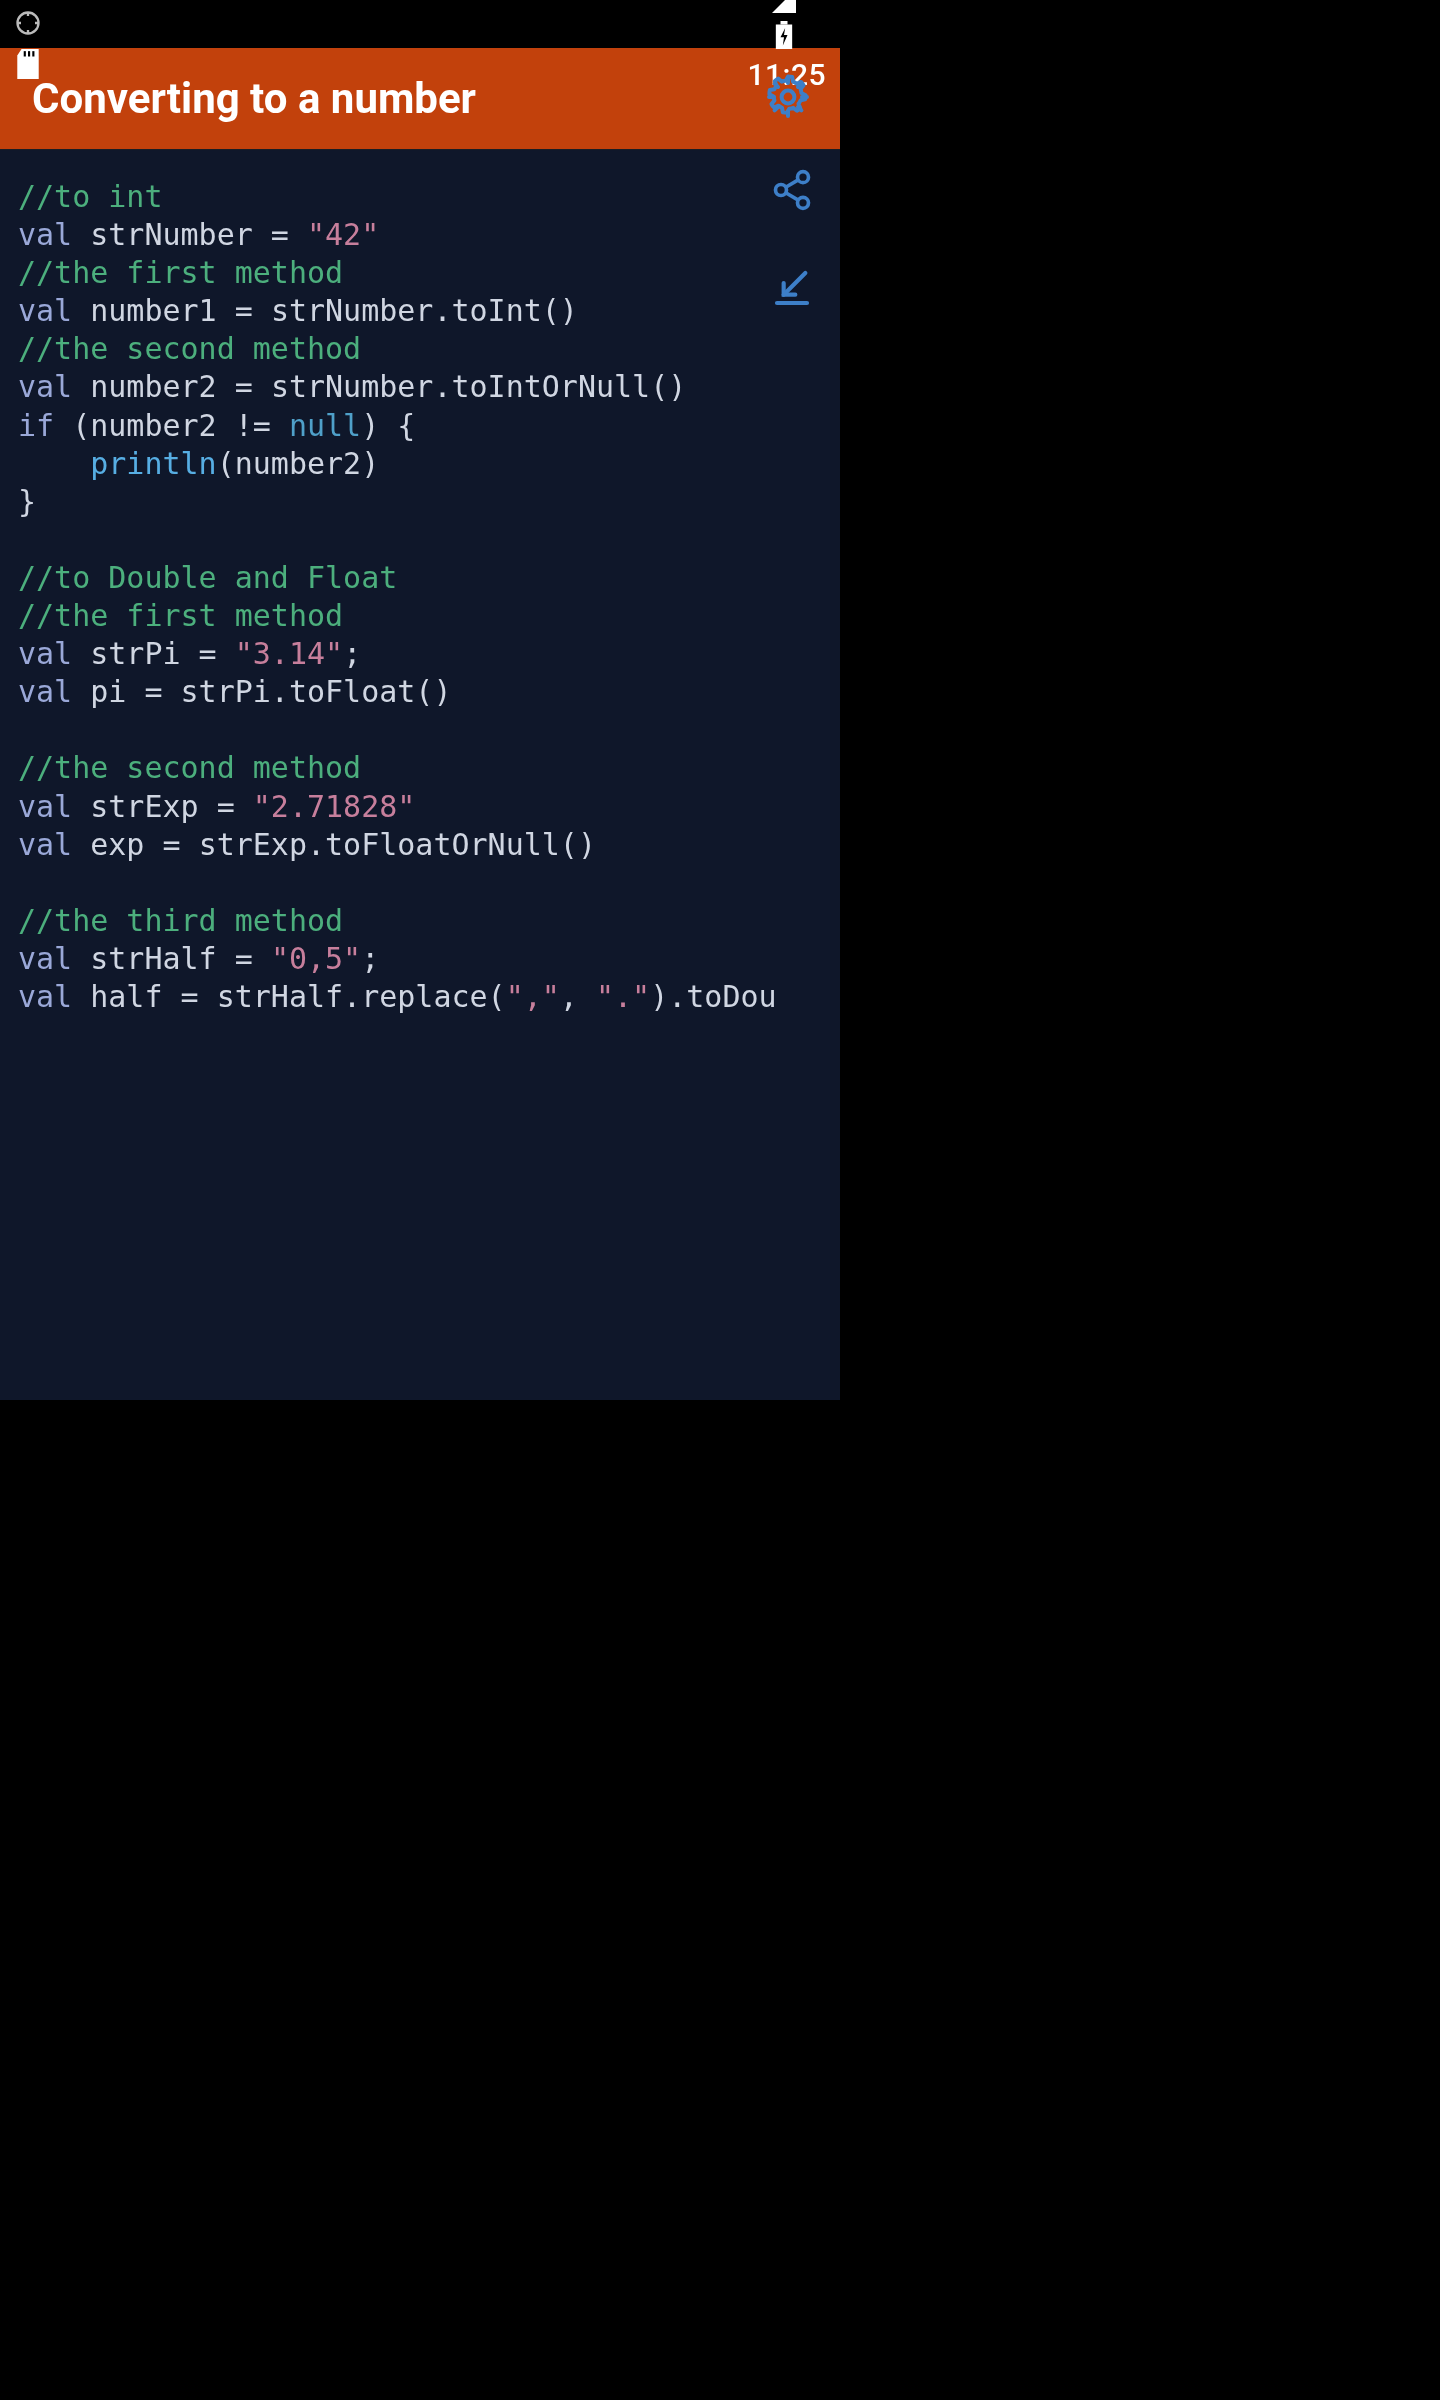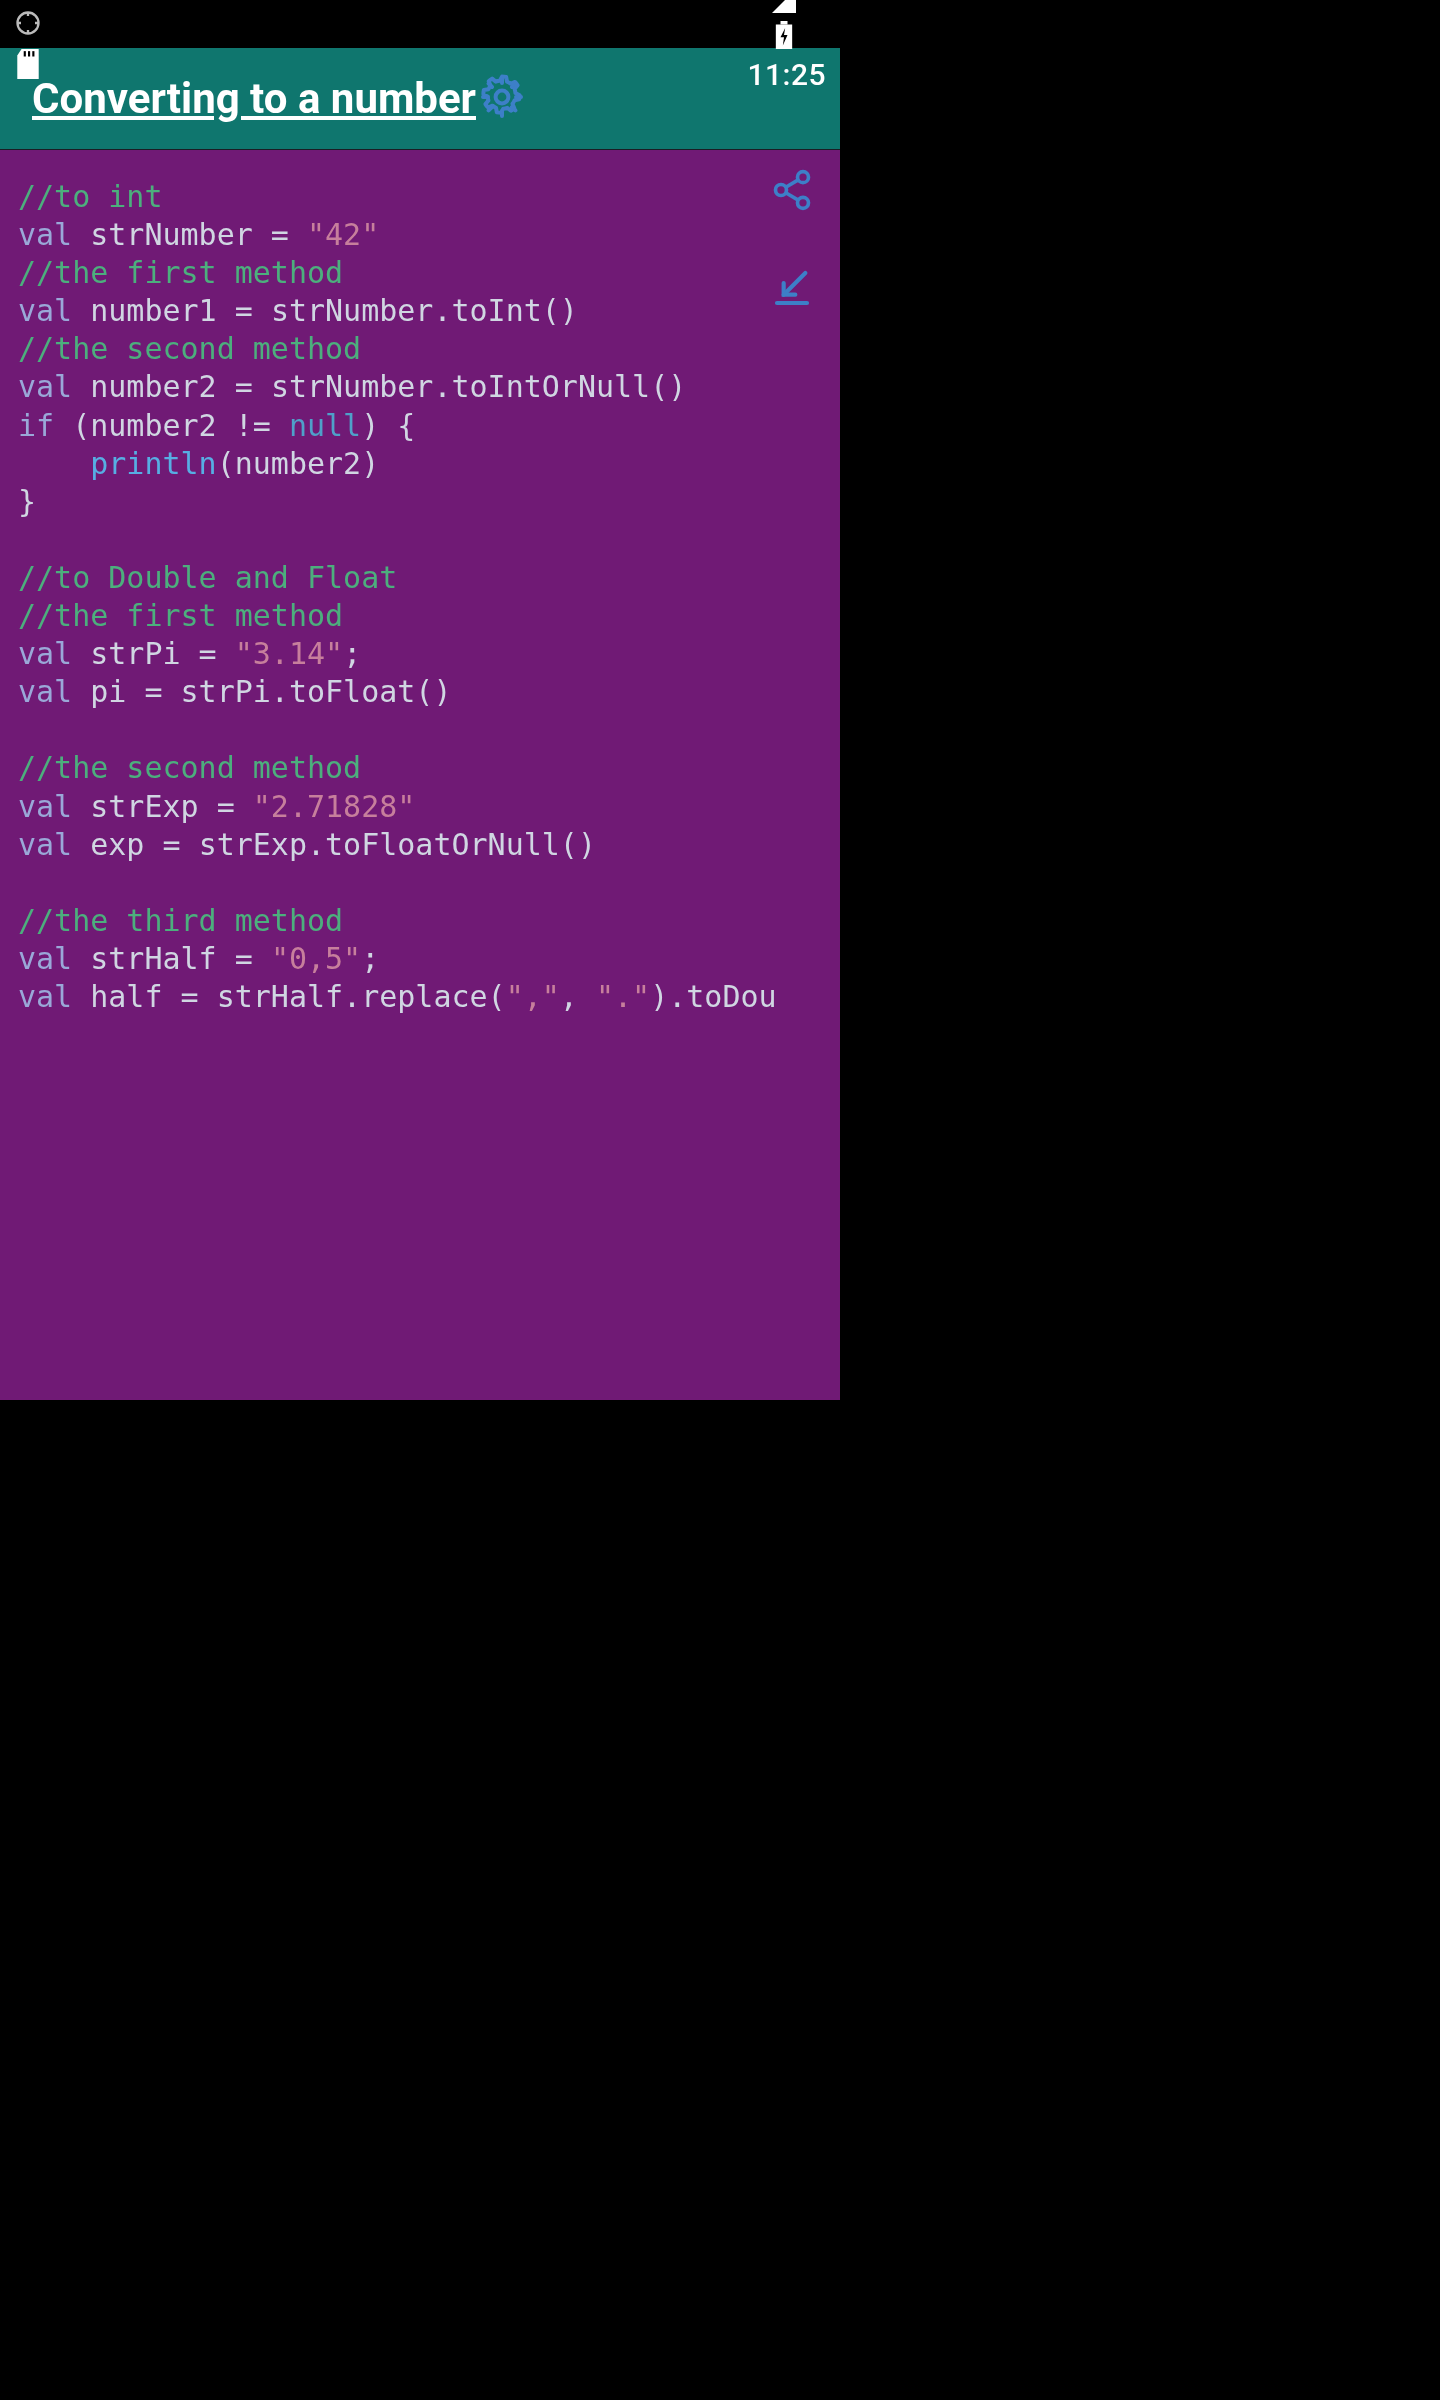--- a/index.html
+++ b/index.html
@@ -38,45 +38,45 @@
     letter-spacing: 0.5px;
     margin-left: 6px;
   }
   .icon-svg {
     display: block;
   }
 
   
   .app-bar {
     height: 102px;
-    background: #0f766e;
-    display: flex;
-    align-items: center;
+    background: #c2410c;
+    display: flex;
+    align-items: center;
+    justify-content: space-between;
     padding: 0 26px 0 32px;
     box-sizing: border-box;
     border-bottom: 1px solid #1a1d24;
-    text-decoration: underline;
   }
   .app-title {
     font-size: 42px;
     font-weight: 700;
     color: #fff;
   }
   .gear-btn {
     width: 52px;
     height: 52px;
     display: flex;
     align-items: center;
     justify-content: center;
   }
 
   
   .code-container {
     position: relative;
-    background: #701a75;
+    background: #0f172a;
     height: calc(1400px - 48px - 102px);
     box-sizing: border-box;
   }
   pre.code {
     margin: 0;
     padding: 28px 18px;
     font-family: "DejaVu Sans Mono", "Liberation Mono", Consolas, Menlo, monospace;
     font-size: 30px;
     line-height: 1.27;
     color: #d0d6e2;

